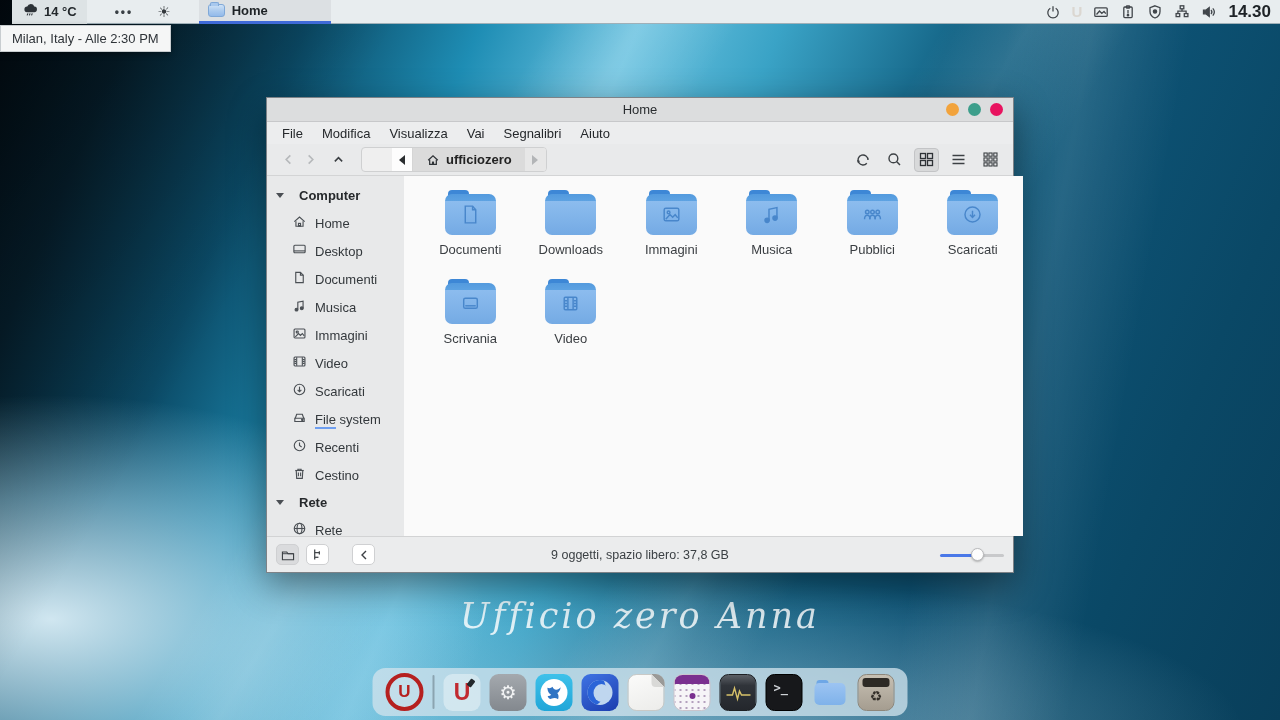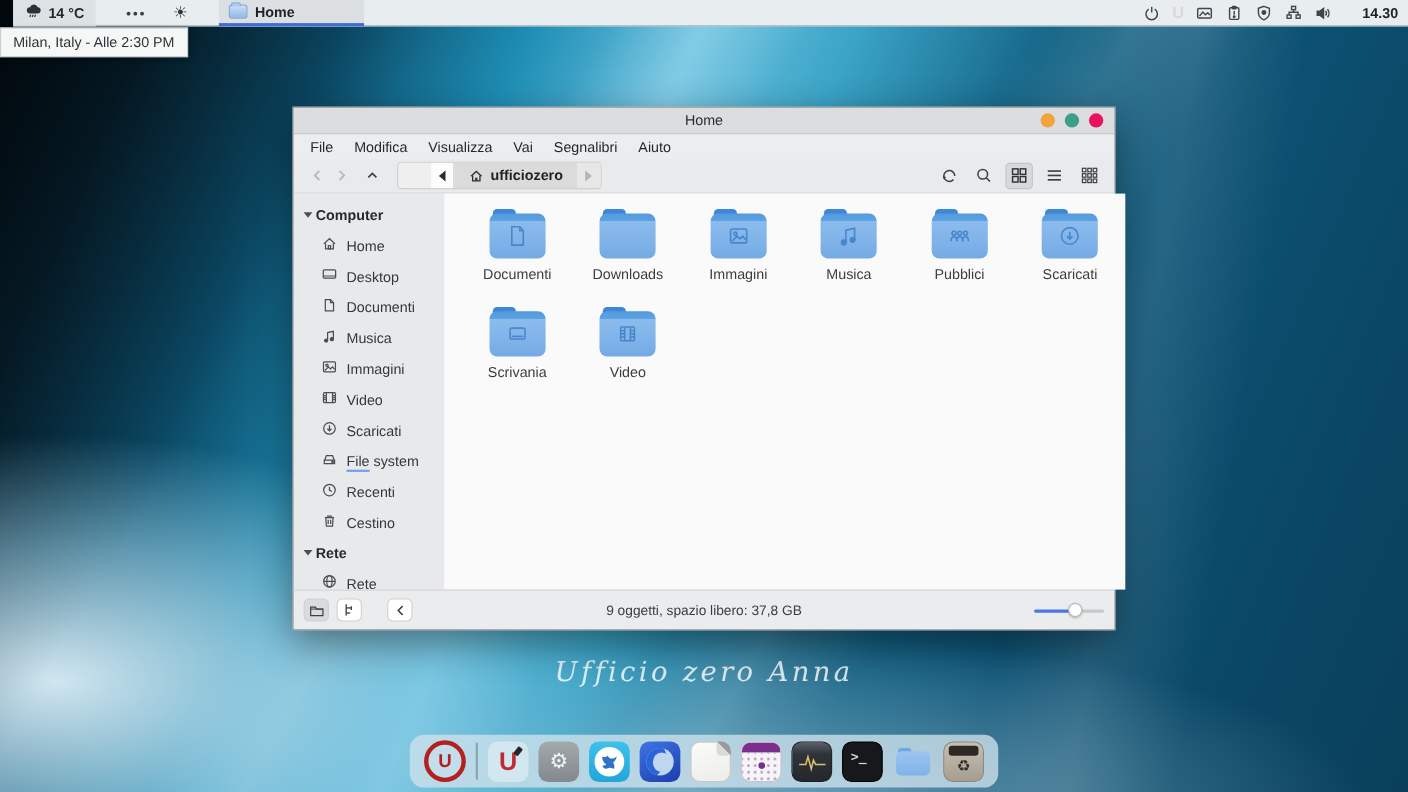--- a/index.html
+++ b/index.html
@@ -14,41 +14,41 @@
       linear-gradient(113deg, #03101a 0%, #06202e 9%, #0b4a66 20%, #1e8db4 31%, #6ac2e0 41%, #3aa3c6 50%, #156688 61%, #0d5274 74%, #0a4866 86%, #093f5b 100%);
   }
   .wallpaper::before { content:""; position:absolute; inset:0;
     background:
       linear-gradient(121deg, rgba(0,0,0,.55) 0%, rgba(0,0,0,.25) 10%, rgba(0,0,0,0) 24%),
       linear-gradient(121deg, rgba(255,255,255,0) 33%, rgba(255,255,255,.16) 38%, rgba(255,255,255,0) 44%),
       linear-gradient(121deg, rgba(255,255,255,0) 56%, rgba(255,255,255,.12) 61%, rgba(255,255,255,0) 67%),
       linear-gradient(100deg, rgba(255,255,255,0) 72%, rgba(255,255,255,.10) 78%, rgba(255,255,255,0) 85%);
   }
   .watermark { position:absolute; top:596px; left:0; width:100%; text-align:center;
-    font-family:"DejaVu Serif", serif; font-style:italic; font-size:25px; letter-spacing:3px;
+    font-family:"DejaVu Serif", serif; font-style:italic; font-size:35px; letter-spacing:3px;
     color:rgba(255,255,255,.82); }
 
   
   .panel { position:absolute; top:0; left:12px; right:0; height:24px; background:#e8edef;
     border-bottom:1px solid #9fb0b8; display:flex; align-items:center; z-index:10; }
   .weather { height:24px; display:flex; align-items:center; gap:5px; padding:0 10px;
     background:#dde3e5; font-size:13px; font-weight:bold; color:#23282c; }
   .panel-dots { margin-left:28px; letter-spacing:2px; font-weight:bold; color:#3a4045; font-size:12px; }
   .panel-sun { margin-left:24px; color:#33383c; font-size:15px; line-height:1; }
   .task-button { margin-left:28px; height:24px; width:132px; display:flex; align-items:center; gap:7px;
     padding:0 9px; background:#dce0e3; border-bottom:3px solid #3f6ad8; font-size:13px; font-weight:bold; color:#1d2226; }
   .mini-folder { width:17px; height:13px; border-radius:3px;
     background:linear-gradient(180deg,#cfe2f6 0%,#a9c9ee 55%,#93baea 100%);
     border:1px solid #7fa8d8; position:relative; }
   .mini-folder::before { content:""; position:absolute; top:-3px; left:1px; width:7px; height:3px;
     background:#a9c9ee; border:1px solid #7fa8d8; border-bottom:none; border-radius:2px 2px 0 0; }
   .tray { margin-left:auto; display:flex; align-items:center; gap:11px; padding-right:9px; }
   .tray svg { display:block; }
   .tray-ulogo { font-weight:bold; font-size:15px; color:#dbd7d1; line-height:1; }
-  .clock { font-size:13px; font-weight:bold; color:#1d2226;margin-left:16px; }
+  .clock { font-size:17px; font-weight:bold; color:#1d2226; }
   .tooltip { position:absolute; top:25px; left:0; background:#f5f6f6; border:1px solid #c8cdd0;
     padding:5px 11px; font-size:13px; color:#2e3338; box-shadow:0 2px 6px rgba(0,0,0,.35); z-index:11; }
 
   
   .window { position:absolute; left:266px; top:97px; width:748px; height:476px;
     background:#f8f8f8; border:1px solid #7d8287; box-shadow:0 12px 34px rgba(0,0,0,.45);
     display:flex; flex-direction:column; z-index:5; }
   .titlebar { height:24px; background:#dcddde; border-bottom:1px solid #c7c8ca;
     display:flex; align-items:center; position:relative; flex:0 0 auto; }
   .win-title { flex:1; text-align:center; font-size:13px; color:#2a2d30; }
@@ -69,21 +69,21 @@
   .path-scroll.right { background:#e7e7e7; }
   .path-tab { display:flex; align-items:center; gap:6px; padding:0 13px;
     background:#dbdbdb; font-size:13px; font-weight:bold; color:#222; }
   .toolbar-right { margin-left:auto; display:flex; align-items:center; gap:7px; }
   .tb-btn { width:25px; height:24px; display:flex; align-items:center; justify-content:center; border-radius:4px; }
   .tb-btn.active { background:#d8d9da; border:1px solid #c3c4c6; }
 
   .content { flex:1 1 auto; display:flex; min-height:0; }
   .sidebar { width:137px; flex:0 0 137px; background:#e8e9ea; padding-top:6px;
     font-size:13px; color:#33383c; overflow:hidden; }
-  .side-header { display:flex; align-items:center; gap:3px; padding:6px 9px; font-weight:bold; color:#26292c; }
+  .side-header { display:flex; align-items:center; gap:15px; padding:6px 9px; font-weight:bold; color:#26292c; }
   .caret-down { width:0; height:0; border-left:4px solid transparent; border-right:4px solid transparent;
     border-top:5px solid #4a4f54; }
   .side-item { display:flex; align-items:center; gap:8px; padding:5px 6px 5px 25px; }
   .side-item svg { flex:0 0 auto; } 
   .underlined { border-bottom:2px solid #6f9ff0; }
 
   .main { flex:1 1 auto; background:#fafafa; padding:14px 0 0 16px; }
   .folder-grid { display:grid; grid-template-columns:repeat(6,100.5px); row-gap:22px; }
   .folder-item { display:flex; flex-direction:column; align-items:center; gap:7px;
     font-size:13px; color:#3a3e42; }

